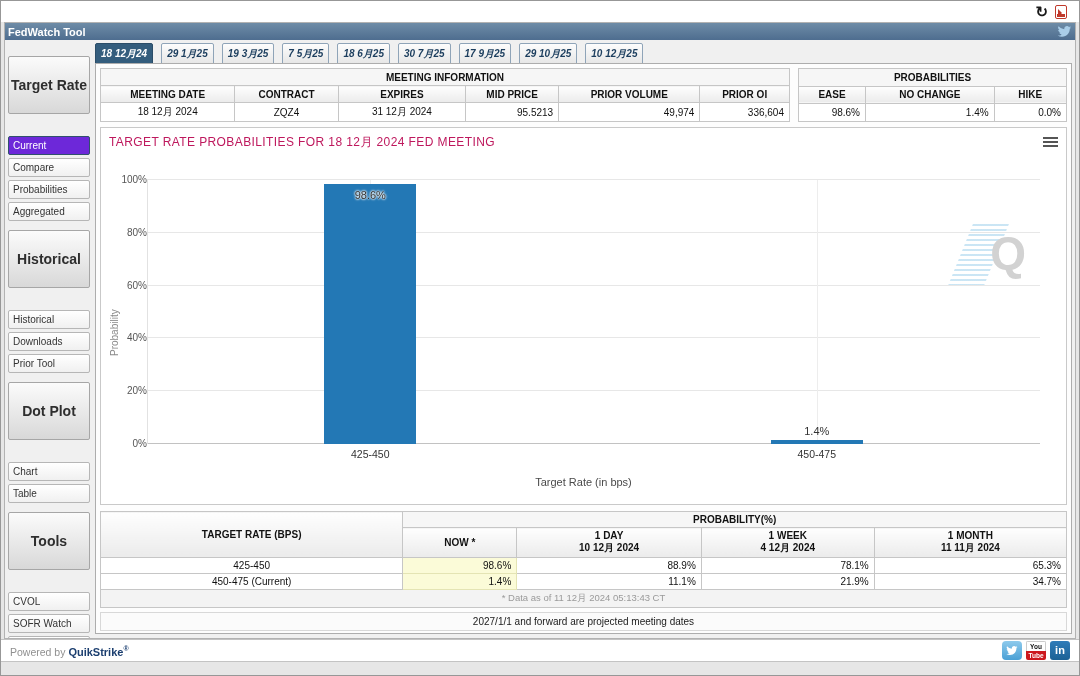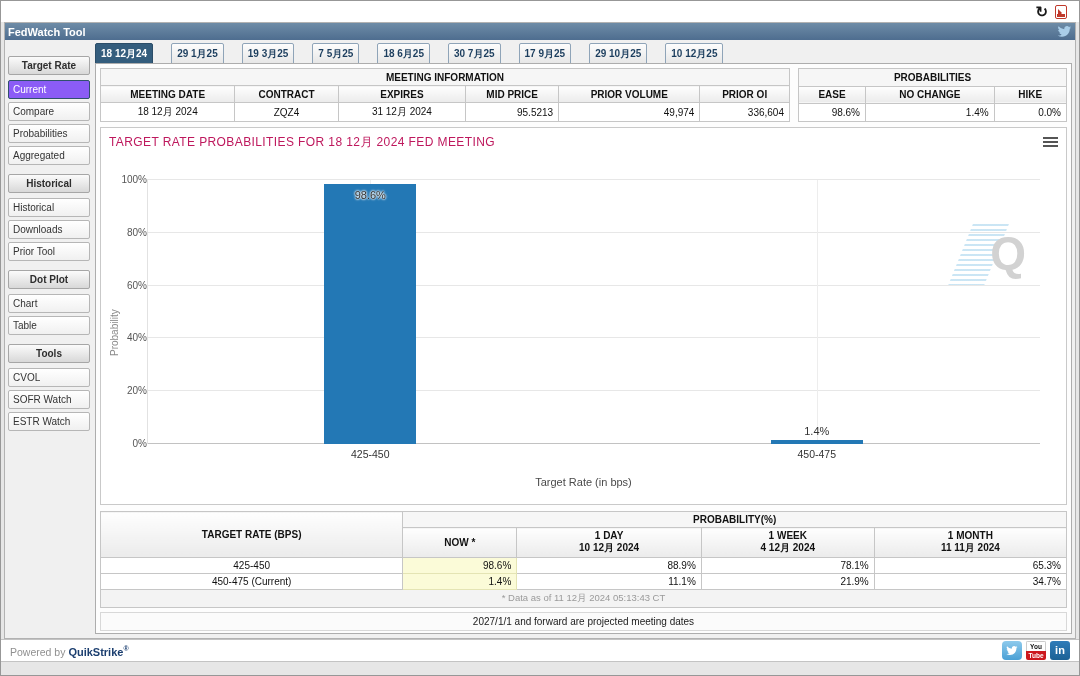--- a/index.html
+++ b/index.html
@@ -17,28 +17,28 @@
   .app { position:absolute; left:3px; right:3px; top:21px; bottom:36px; background:#f0f0f0; border:1px solid #b2b2b2; display:flex; flex-direction:column; }
   .header-bar { height:17px; flex:none; background:linear-gradient(#6e8ca7,#4e6d8f); display:flex; align-items:center; justify-content:space-between; padding:0 3px; }
   .header-title { color:#fff; font-size:11px; font-weight:bold; }
   .tw-bird { width:15px; height:12px; cursor:pointer; }
 
   .app-body { flex:1; display:flex; padding:3px 3px 4px; overflow:hidden; }
 
   
   .sidebar { width:82px; flex:none; padding-top:13px; }
   .sb-group { margin-bottom:9px; }
-  .sb-header { background:linear-gradient(#fbfbfb,#d8d8d8); border:1px solid #a6a6a6; border-radius:2px; font-size:10px; font-weight:bold; color:#2e2e2e; text-align:center; padding:3px 0; margin-bottom:5px; }
+  .sb-header { background:linear-gradient(#fbfbfb,#d8d8d8); border:1px solid #a6a6a6; border-radius:2px; font-size:14px; font-weight:bold; color:#2e2e2e; text-align:center; padding:20px 0; margin-bottom:22px; }
   .sb-item { background:linear-gradient(#ffffff,#f0f0f0); border:1px solid #b6b6b6; border-radius:2px; font-size:10px; color:#333; padding:3px 4px; margin-bottom:3px; cursor:pointer; }
-  .sb-item.active { background:#8b5cf6; color:#fff; border-color:#30516c; }
+  .sb-item.active { background:#6d28d9; color:#fff; border-color:#30516c; }
 
   
   .main { flex:1; margin-left:5px; display:flex; flex-direction:column; min-width:0; }
   .tab-strip { height:20px; flex:none; white-space:nowrap; }
-  .tab { display:inline-block; font-size:10px; font-weight:bold; color:#1c3e5e; background:linear-gradient(#fdfdfd,#e7e7e7); border:1px solid #8fa4b8; padding:3px 5px 2px; margin-right:18px; border-radius:2px 2px 0 0; cursor:pointer; }
+  .tab { display:inline-block; font-size:10px; font-weight:bold; color:#1c3e5e; background:linear-gradient(#fdfdfd,#e7e7e7); border:1px solid #8fa4b8; padding:3px 5px 2px; margin-right:8px; border-radius:2px 2px 0 0; cursor:pointer;font-style:italic; }
   .tab.active { background:#345d7d; color:#fff; border-color:#2b4d68; }
 
   .content-panel { flex:1; background:#fdfdfd; border:1px solid #adadad; padding:4px; overflow:hidden; }
 
   
   .top-tables { display:flex; gap:8px; }
   table.grid { border-collapse:collapse; font-size:10px; color:#111; table-layout:fixed; }
   .grid th, .grid td { border:1px solid #c6c6c6; padding:2px 5px; height:17px; overflow:hidden; white-space:nowrap; }
   .grid th.cap { background:#f6f6f6; font-weight:bold; text-align:center; }
   .grid th.colh { background:linear-gradient(#fefefe,#ebebeb); font-weight:bold; text-align:center; }

